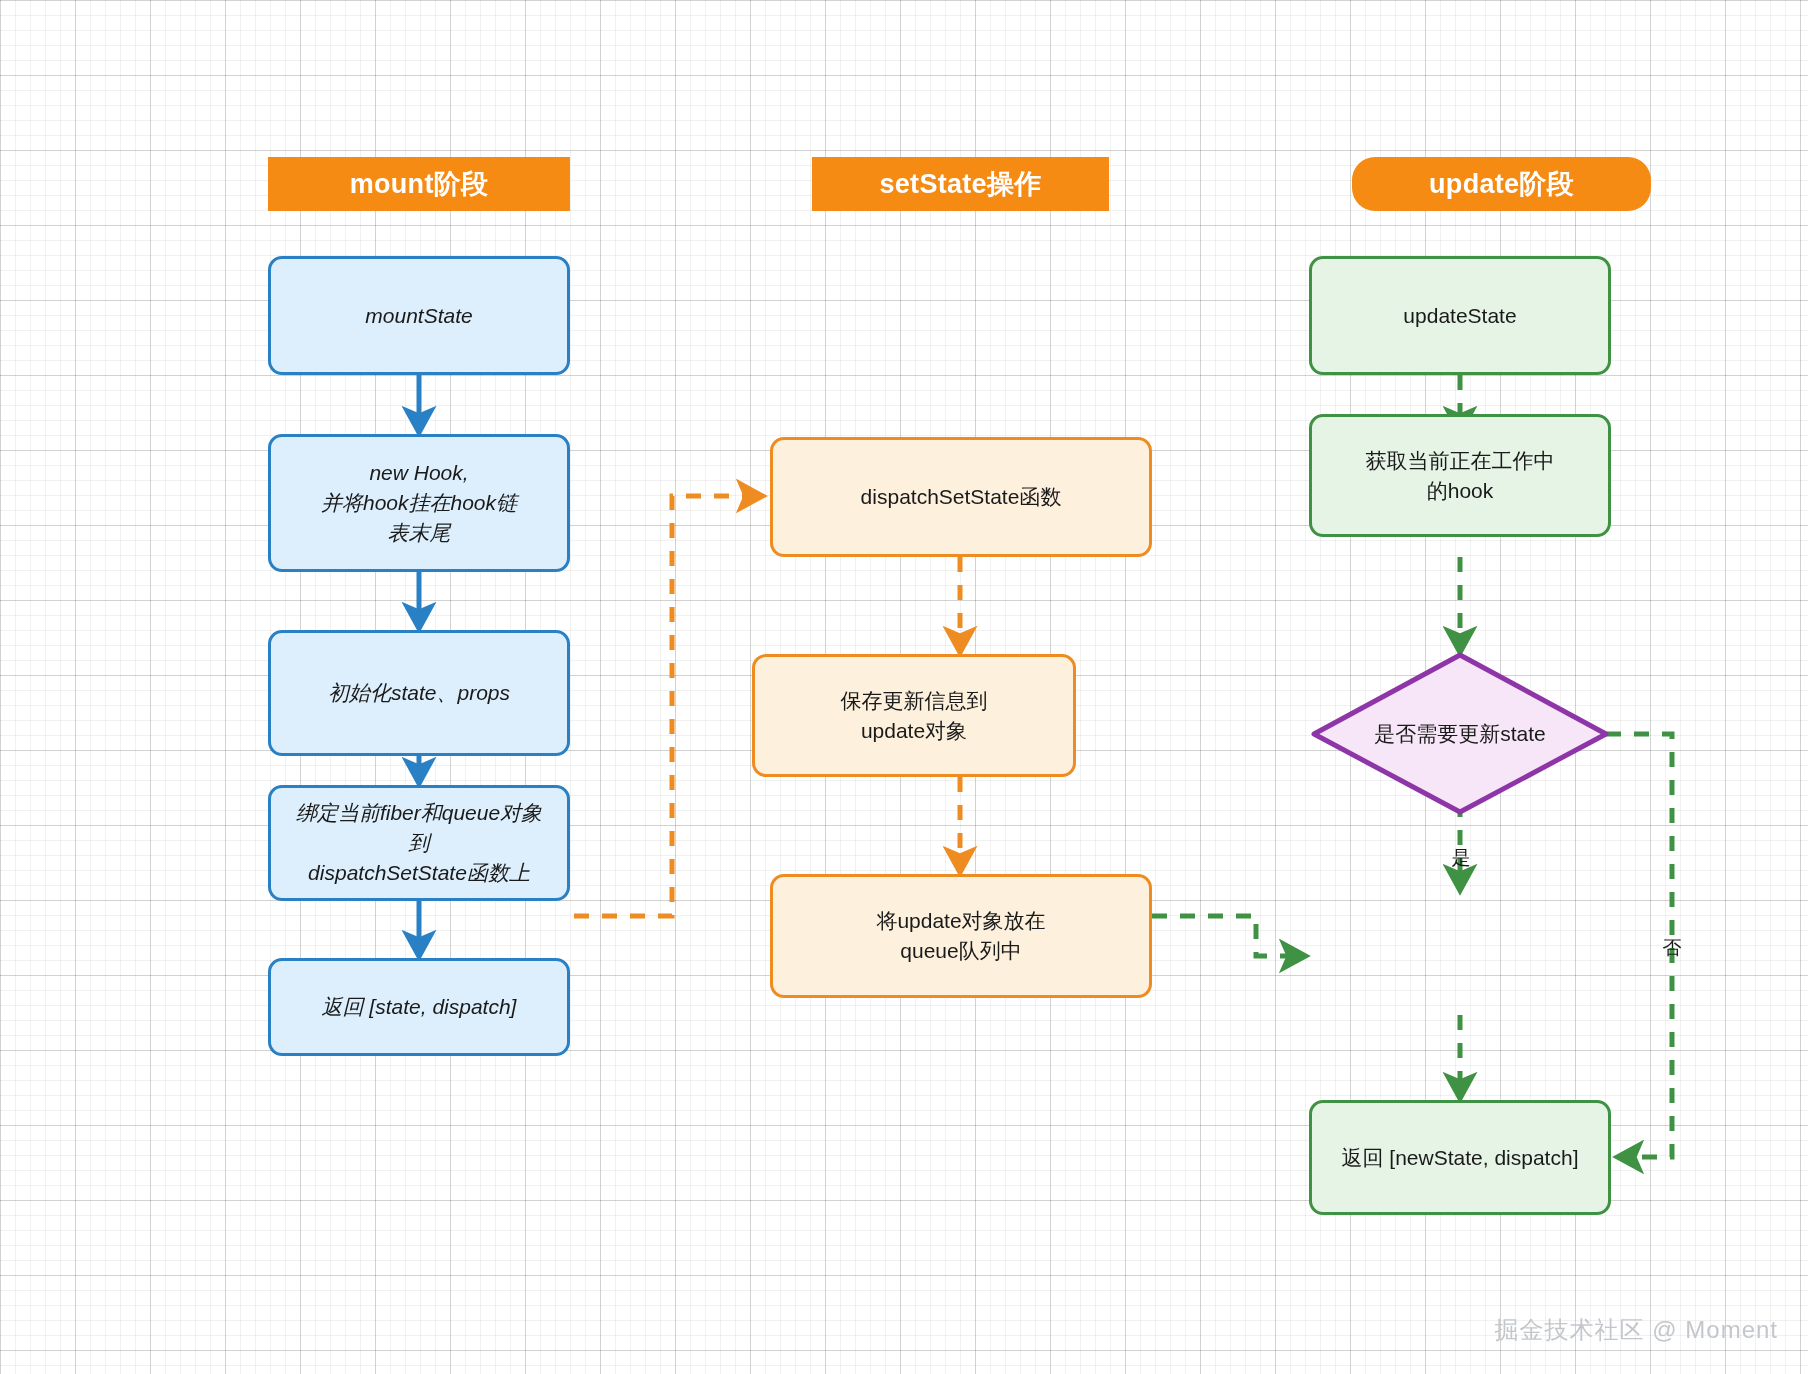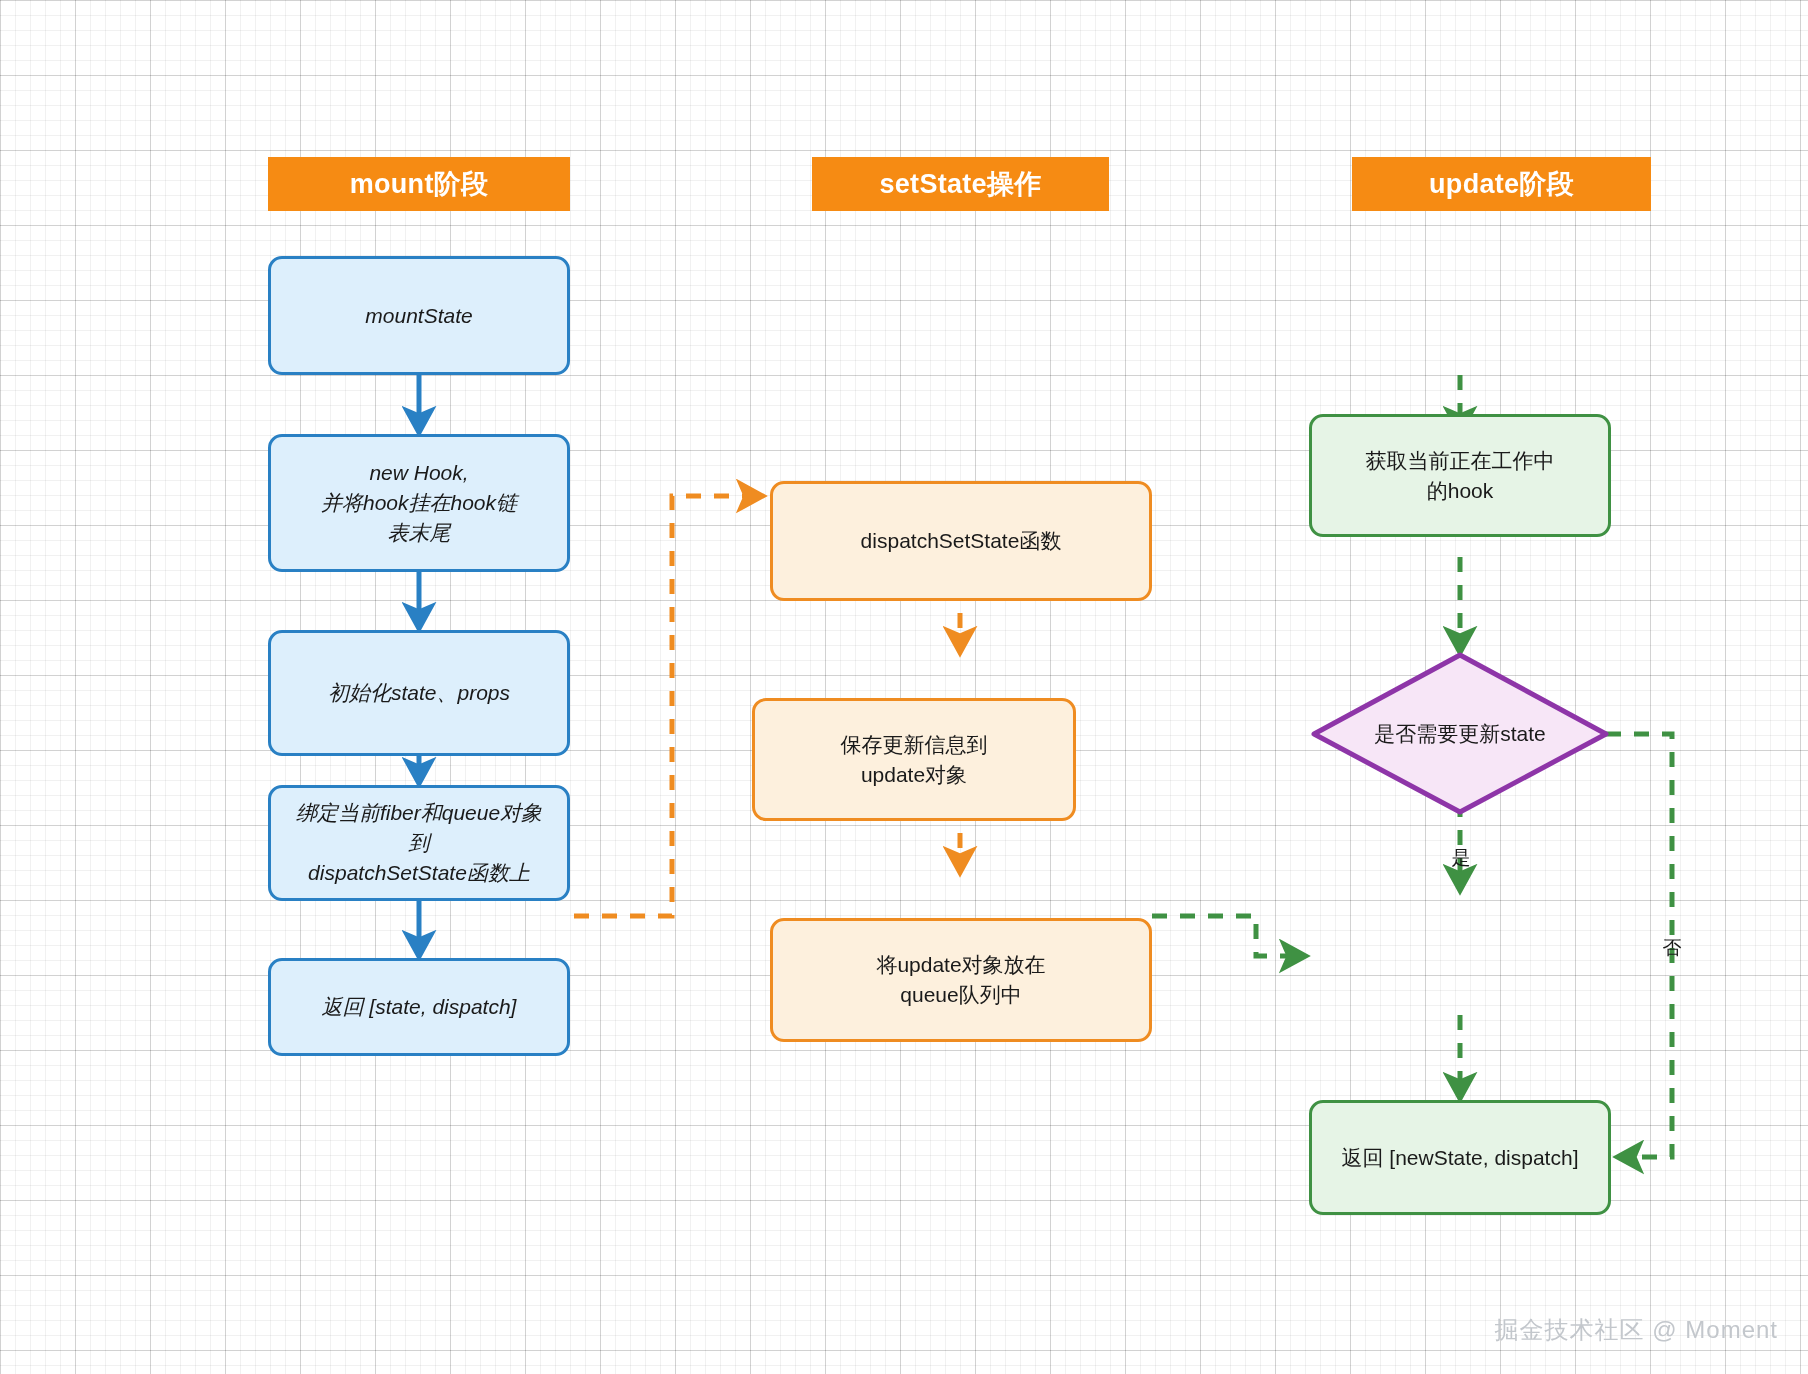--- a/index.html
+++ b/index.html
@@ -49,21 +49,21 @@
     justify-content: center;
     text-align: center;
     border-radius: 14px;
     font-size: 21px;
     line-height: 1.42;
     color: #1a1a1a;
     white-space: pre-line;
     padding: 4px 10px;
   }
   .node.blue   { background: #ddeffc; border: 3px solid #2980c4; font-style: italic; }
-  .node.orange { background: #fdf0dd; border: 3px solid #ef8c21; margin-top: 44px; }
+  .node.orange { background: #fdf0dd; border: 3px solid #ef8c21; }
   .node.green  { background: #e6f4e6; border: 3px solid #3f9143; }
   .diamond-wrap {
     position: absolute;
   }
   .diamond-label {
     position: absolute;
     left: 0; top: 0;
     width: 100%;
     height: 100%;
     display: flex;
@@ -141,21 +141,21 @@
 
     <g>
       <polygon points="1460,655 1606,734 1460,812 1314,734" fill="#f7e6f7" stroke="#8e35a8" stroke-width="5" stroke-linejoin="round"></polygon>
     </g>
   </svg>
 
   <div class="phase-header" style="left:268px; top:157px; width:302px; height:54px;">mount阶段</div>
 
   <div class="phase-header" style="left:812px; top:157px; width:297px; height:54px;">setState操作</div>
 
-  <div class="phase-header" style="left:1352px; top:157px; width:299px; height:54px;">update阶段</div>
+  <div class="phase-header" style="left:1352px; top:157px; width:299px; height:54px;border-radius:23px;">update阶段</div>
 
   <div class="node blue" style="left:268px; top:256px; width:302px; height:119px;">mountState</div>
 
   <div class="node blue" style="left:268px; top:434px; width:302px; height:138px;">new Hook,
 并将hook挂在hook链
 表末尾</div>
 
   <div class="node blue" style="left:268px; top:630px; width:302px; height:126px;">初始化state、props</div>
 
   <div class="node blue" style="left:268px; top:785px; width:302px; height:116px;">绑定当前fiber和queue对象
@@ -165,20 +165,21 @@
   <div class="node blue" style="left:268px; top:958px; width:302px; height:98px;">返回 [state, dispatch]</div>
 
   <div class="node orange" style="left:770px; top:437px; width:382px; height:120px;">dispatchSetState函数</div>
 
   <div class="node orange" style="left:752px; top:654px; width:324px; height:123px;">保存更新信息到
 update对象</div>
 
   <div class="node orange" style="left:770px; top:874px; width:382px; height:124px;">将update对象放在
 queue队列中</div>
 
+  <div class="node green" style="left:1309px; top:256px; width:302px; height:119px;">updateState</div>
 
   <div class="node green" style="left:1309px; top:414px; width:302px; height:123px;">获取当前正在工作中
 的hook</div>
 
   <div class="diamond-wrap" style="left:1314px; top:655px; width:292px; height:157px;">
     <div class="diamond-label">是否需要更新state</div>
   </div>
 
 
   <div class="node green" style="left:1309px; top:1100px; width:302px; height:115px;">返回 [newState, dispatch]</div>

